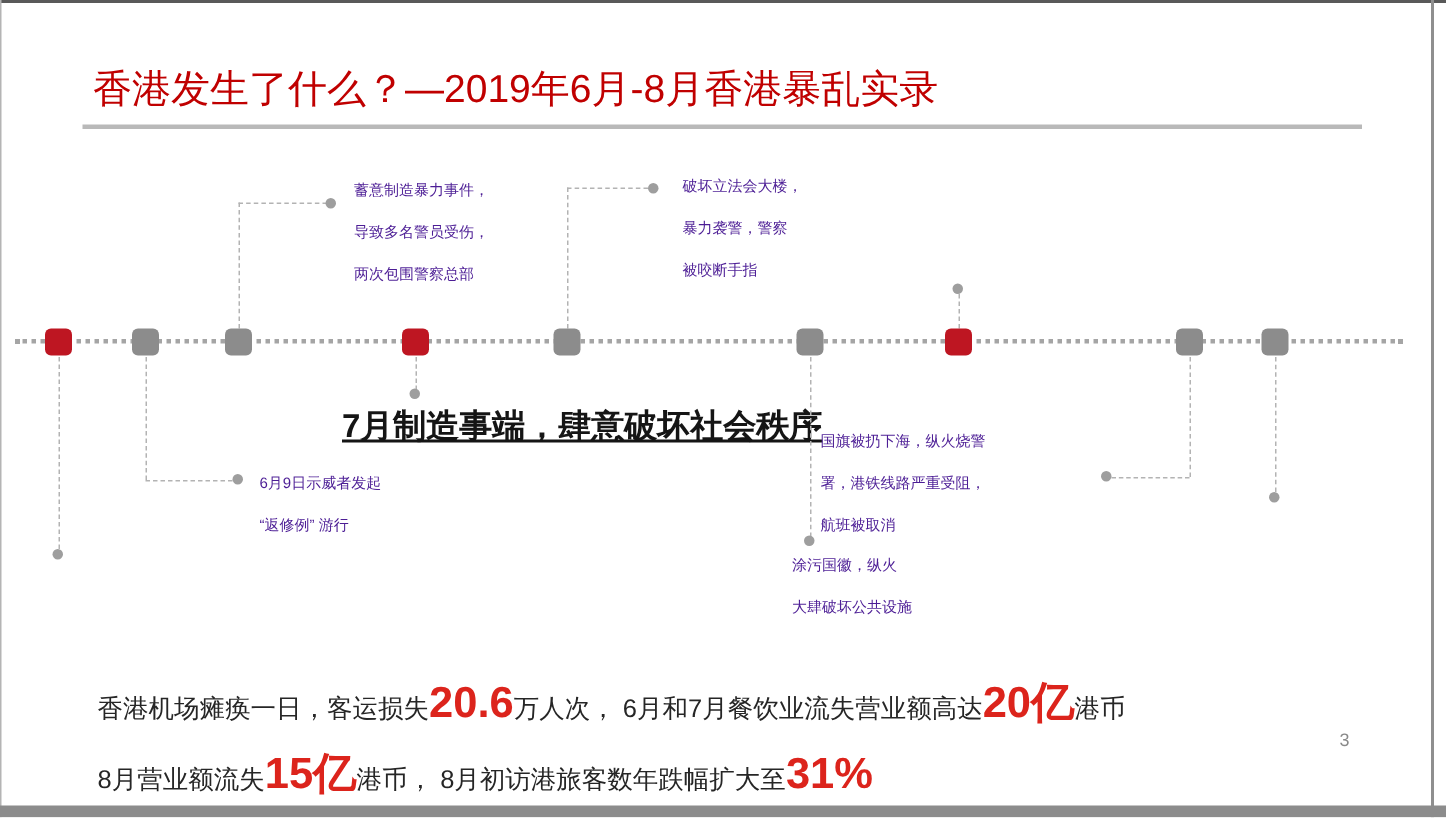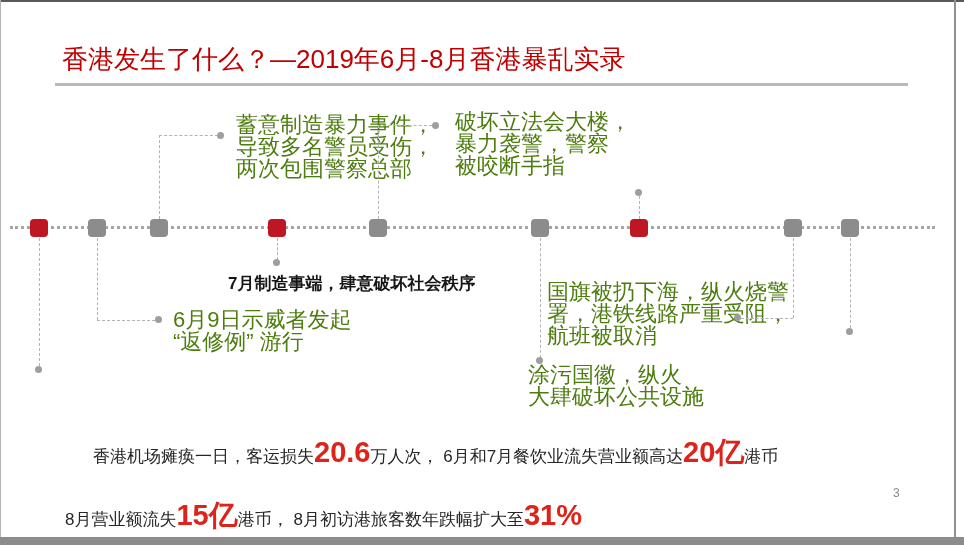--- a/index.html
+++ b/index.html
@@ -23,30 +23,30 @@
   .marker{position:absolute;top:219px;width:18px;height:18px;border-radius:4px;z-index:3;}
   .marker.red{background:var(--marker-red,#be1622);}
   .marker.gray{background:var(--marker-gray,#8c8c8c);}
 
   
   .vline{position:absolute;width:0;border-left:1px dashed #b3b3b3;z-index:2;}
   .hline{position:absolute;height:0;border-top:1px dashed #b3b3b3;z-index:2;}
   .dot{position:absolute;width:7px;height:7px;border-radius:50%;background:#9e9e9e;z-index:2;}
 
   
-  .ann{position:absolute;font-size:22px;color:#4d7c0f;line-height:22px;white-space:pre-line;}
+  .ann{position:absolute;font-size:10px;color:#4c1d95;line-height:28px;white-space:pre-line;}
   .ann-bold{position:absolute;font-weight:bold;color:#151515;white-space:pre-line;}
   .ann-aug{left:625px;top:135px;font-size:20px;line-height:26px;}
-  .ann-jul{left:228px;top:271px;font-size:17px;line-height:26px;}
+  .ann-jul{left:228px;top:271px;font-size:22px;line-height:26px;text-decoration:underline;}
   .ann-jun{left:40px;top:374px;font-size:21px;line-height:26px;}
 
   
   .summary-line{position:absolute;left:65px;color:#262626;font-size:17px;white-space:nowrap;}
   .summary-line .big{color:var(--highlight-red,#dc241c);font-size:29px;font-weight:bold;}
-  .line1{top:433px;margin-left:28px;}
+  .line1{top:449px;}
   .line2{top:496px;}
 
   .page-number{position:absolute;left:893px;top:486px;font-size:12px;color:#8a8a8a;}
 </style>
 </head>
 <body>
 
 <div class="slide">
 
   <div class="frame-top"></div>

